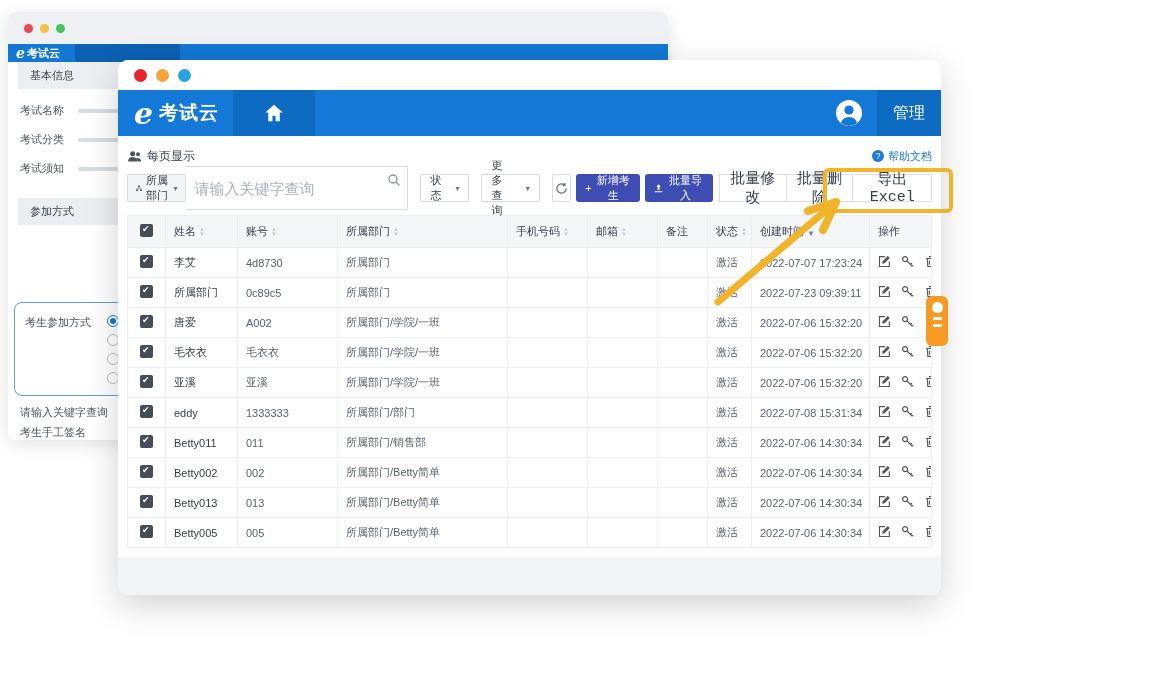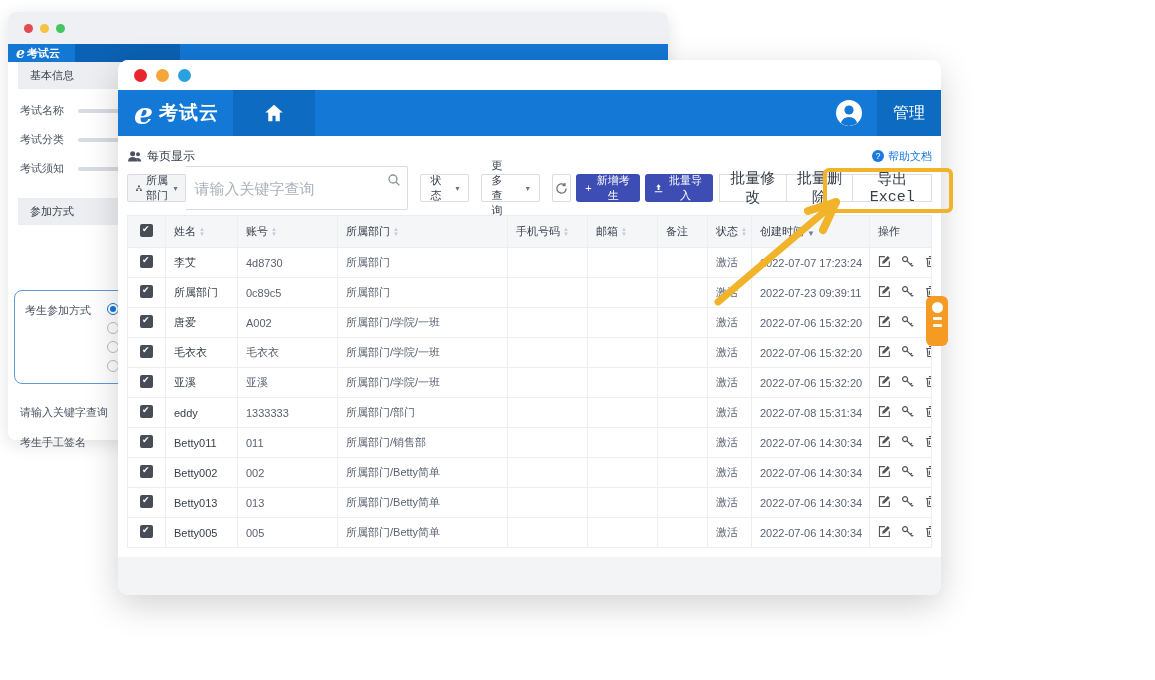--- a/index.html
+++ b/index.html
@@ -13,21 +13,21 @@
   .dot{border-radius:50%;display:inline-block;}
   .bg-titlebar .dot{width:9px;height:9px;margin-right:7px;}
   .bg-nav{position:relative;height:18px;background:#1377d4;}
   .bg-nav .bg-tab{position:absolute;left:67px;top:0;width:105px;height:18px;background:#0b61b3;}
   .bg-logo{position:absolute;left:8px;top:0;height:18px;display:flex;align-items:center;color:#fff;font-size:11px;font-weight:bold;}
   .bg-logo .loge{font-family:"DejaVu Serif","Liberation Serif",serif;font-style:italic;font-weight:bold;font-size:14px;margin-right:2px;}
   .bg-body{position:relative;height:378px;}
   .sec-strip{background:#eceef1;color:#39404a;font-size:11px;padding:6px 0 6px 12px;margin:0 0 0 10px;}
   .bg-field{display:flex;align-items:center;margin:14px 0 0 12px;font-size:11px;color:#4a5360;}
   .skel{height:4px;width:52px;background:#d7dbe2;border-radius:2px;margin-left:14px;}
-  .join-box{position:absolute;left:6px;top:228px;width:112px;height:92px;border:1px solid #5b9bd8;border-radius:8px;}
+  .join-box{position:absolute;left:6px;top:240px;width:112px;height:92px;border:1px solid #5b9bd8;border-radius:8px;}
   .join-label{position:absolute;left:10px;top:12px;font-size:11px;color:#4a5360;white-space:nowrap;}
   .radio{position:absolute;left:92px;width:12px;height:12px;border:1px solid #b8bec8;border-radius:50%;background:#fff;box-sizing:border-box;}
   .radio.sel{border-color:#1678d6;}
   .radio.sel::after{content:"";position:absolute;left:2px;top:2px;width:6px;height:6px;border-radius:50%;background:#1678d6;}
   .bg-link{position:absolute;left:12px;font-size:11px;color:#4a5360;white-space:nowrap;}
 
   
   .fg-win{position:absolute;left:118px;top:60px;width:823px;height:535px;background:#fff;border-radius:10px;
           box-shadow:0 10px 34px rgba(0,0,0,.18);}
   .fg-titlebar{height:30px;background:#fff;border-radius:10px 10px 0 0;display:flex;align-items:center;padding-left:16px;}
@@ -147,21 +147,21 @@
 
       <div class="sec-strip" style="margin-top:22px">参加方式</div>
       <div class="join-box">
         <span class="join-label">考生参加方式</span>
         <span class="radio sel" style="top:12px"></span>
         <span class="radio" style="top:31px"></span>
         <span class="radio" style="top:50px"></span>
         <span class="radio" style="top:69px"></span>
       </div>
       <span class="bg-link" style="top:343px">请输入关键字查询</span>
-      <span class="bg-link" style="top:373px">考生手工签名</span>
+      <span class="bg-link" style="top:363px">考生手工签名</span>
     </div>
   </div>
 
   <div class="fg-win">
     <div class="fg-titlebar">
       <span class="dot" style="background:#e8252c"></span>
       <span class="dot" style="background:#f5a63a"></span>
       <span class="dot" style="background:#29a3e0"></span>
     </div>
 

